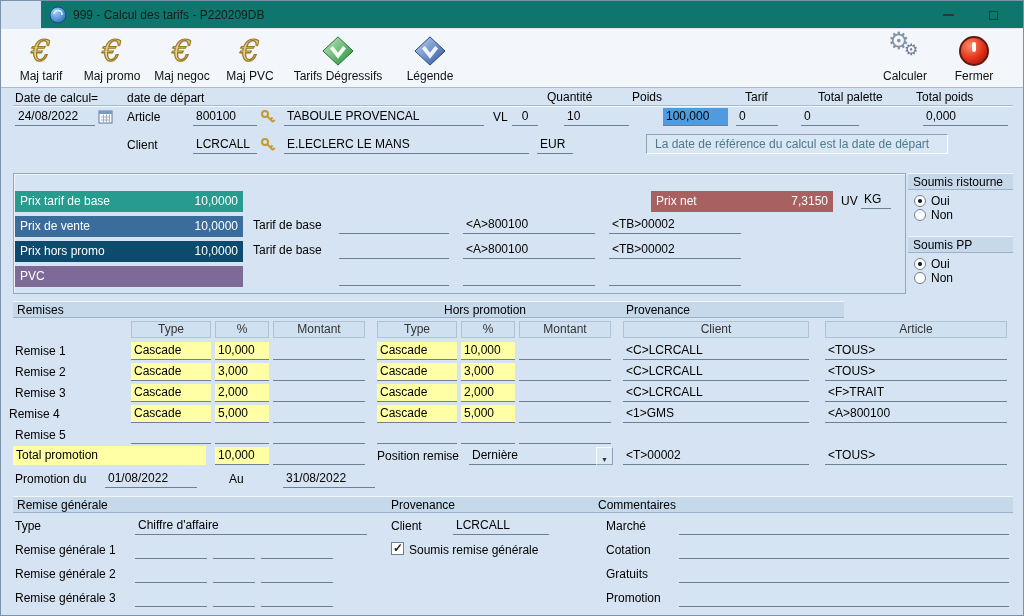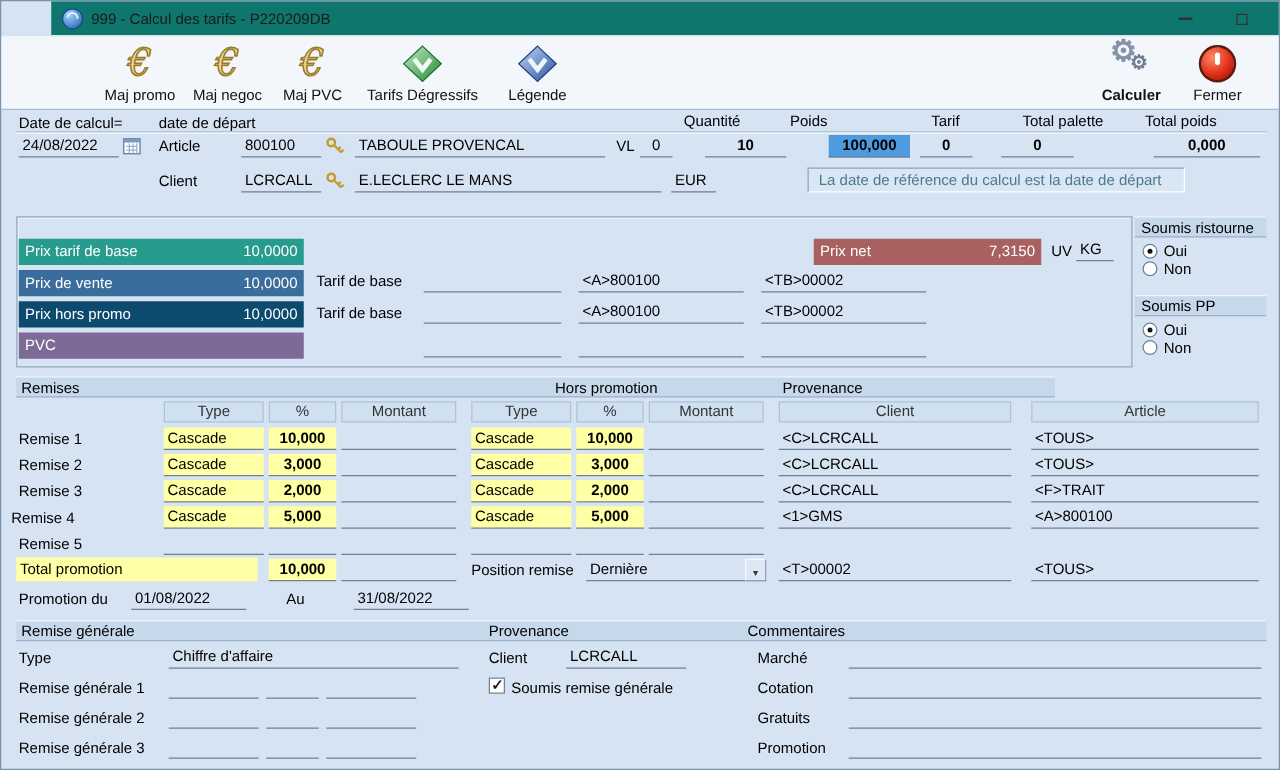--- a/index.html
+++ b/index.html
@@ -23,21 +23,21 @@
   .euro-icon::before { content:"€"; font-family:"DejaVu Serif", serif; font-style:italic; font-size:30px; line-height:34px; color:#e7d091; -webkit-text-stroke:1.2px #9a7c28; text-shadow:0 1px 1px #b99a45; }
   .calc-icon { position:relative; width:36px; height:36px; display:block; }
   .gear1::before { content:"⚙"; position:absolute; left:1px; top:-6px; font-size:24px; color:#8593a8; }
   .gear2::before { content:"⚙"; position:absolute; left:17px; top:7px; font-size:16px; color:#6f7d93; }
   .power-icon { position:relative; width:30px; height:30px; border-radius:50%; background:radial-gradient(circle at 35% 30%, #ff8a66, #e03018 55%, #8e0f06); border:2px solid #5f1a10; }
   .power-icon::before { content:""; position:absolute; left:11px; top:4px; width:4px; height:10px; background:#fff; border-radius:2px; }
 
   
   .lbl { position:absolute; font-size:12px; color:#000; white-space:nowrap; }
   .fld { position:absolute; height:18px; border-bottom:1px solid #6e8096; font-size:12px; line-height:17px; padding:0 3px; color:#000; white-space:nowrap; overflow:hidden; }
-  .fld.r { text-align:center;font-weight:bold; }
+  .fld.r { text-align:left; }
   .fld.c { text-align:center; }
   .fld.yel { background:#ffffa6; }
   .fld.sel { background:#4f9bdf; }
   .groove { position:absolute; height:0; border-top:1px solid #a8bacb; border-bottom:1px solid #f2f7fb; }
   .bar { position:absolute; height:17px; background:#c6d9eb; border-top:1px solid #f0f6fb; border-bottom:1px solid #9db2c8; font-size:12px; }
   .bar span { position:absolute; top:1px; white-space:nowrap; }
   .hcell { position:absolute; height:17px; background:#cfe0f1; border:1px solid #b0c2d6; font-size:12px; line-height:15px; text-align:center; color:#333; }
   .pricebox { position:absolute; left:12px; top:172px; width:893px; height:121px; border:1px solid #93a9bf; box-shadow:inset 1px 1px 0 #eef4fa; }
   .pricebar { position:absolute; height:21px; color:#fff; font-size:12px; line-height:21px; padding:0 5px; display:flex; justify-content:space-between; }
   .infobox { position:absolute; border:1px solid; border-color:#8fa3b8 #fdfeff #fdfeff #8fa3b8; color:#4e7a8c; font-size:12px; line-height:18px; padding:0 8px; background:#d9e6f3; white-space:nowrap; }
@@ -70,20 +70,26 @@
     <span class="winbtn" style="left:885px;">
         <span class="min-glyph"></span>
       </span>
     <span class="winbtn" style="left:930px;">
         <span class="max-glyph"></span>
       </span>
     <span class="winbtn close-glyph" style="left:978px;"></span>
   </div>
 
   <div class="toolbar">
+    <div class="tbtn" style="left:8px;width:64px;">
+      <span class="icon-slot">
+          <span class="euro-icon"></span>
+        </span>
+      <span class="tlabel">Maj tarif</span>
+    </div>
     <div class="tbtn" style="left:78px;width:66px;">
       <span class="icon-slot">
           <span class="euro-icon"></span>
         </span>
       <span class="tlabel">Maj promo</span>
     </div>
     <div class="tbtn" style="left:148px;width:66px;">
       <span class="icon-slot">
           <span class="euro-icon"></span>
         </span>
@@ -118,21 +124,21 @@
             <stop offset="0" stop-color="#c2d8f4"></stop>
                 <stop offset="1" stop-color="#27519e"></stop>
           </linearGradient>
             </defs>
           <polygon points="17,1 33,16 17,31 1,16" fill="url(#gdBlue)" stroke="#1d3f80"></polygon>
           <polyline points="10,12 17,21 24,12" fill="none" stroke="#eef4fd" stroke-width="4"></polyline>
         </svg>
       </span>
       <span class="tlabel">Légende</span>
     </div>
-    <div class="tbtn" style="left:874px;width:60px;font-weight:bold;">
+    <div class="tbtn" style="left:874px;width:60px;">
       <span class="icon-slot">
           <span class="calc-icon"><span class="gear1"></span><span class="gear2"></span></span>
         </span>
       <span class="tlabel">Calculer</span>
     </div>
     <div class="tbtn" style="left:944px;width:58px;text-align:right;">
       <span class="icon-slot">
           <span class="power-icon"></span>
         </span>
       <span class="tlabel">Fermer</span>

